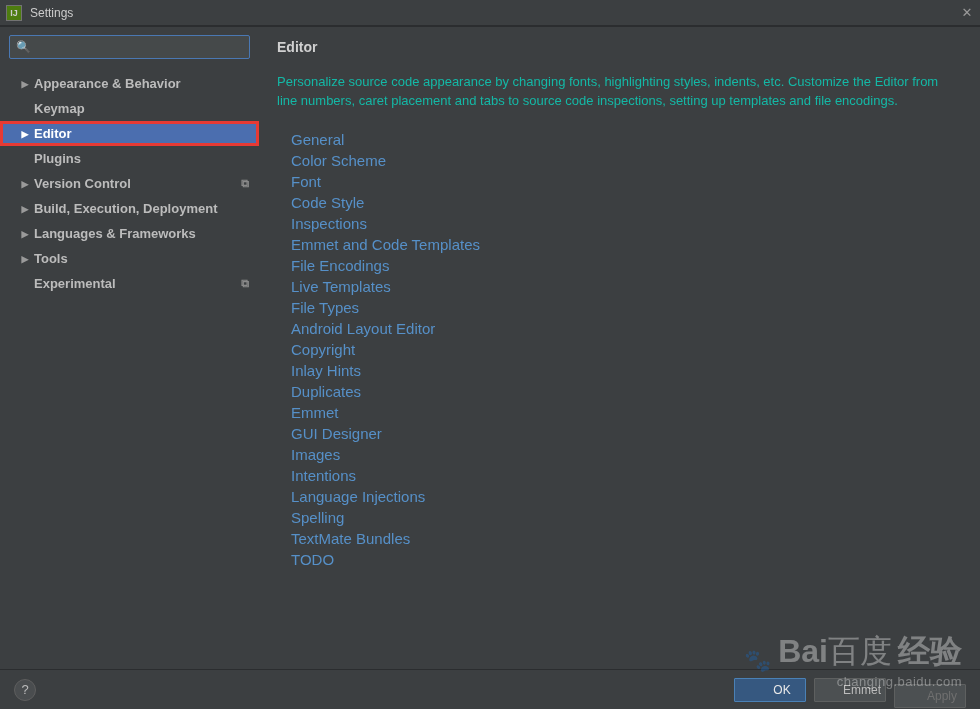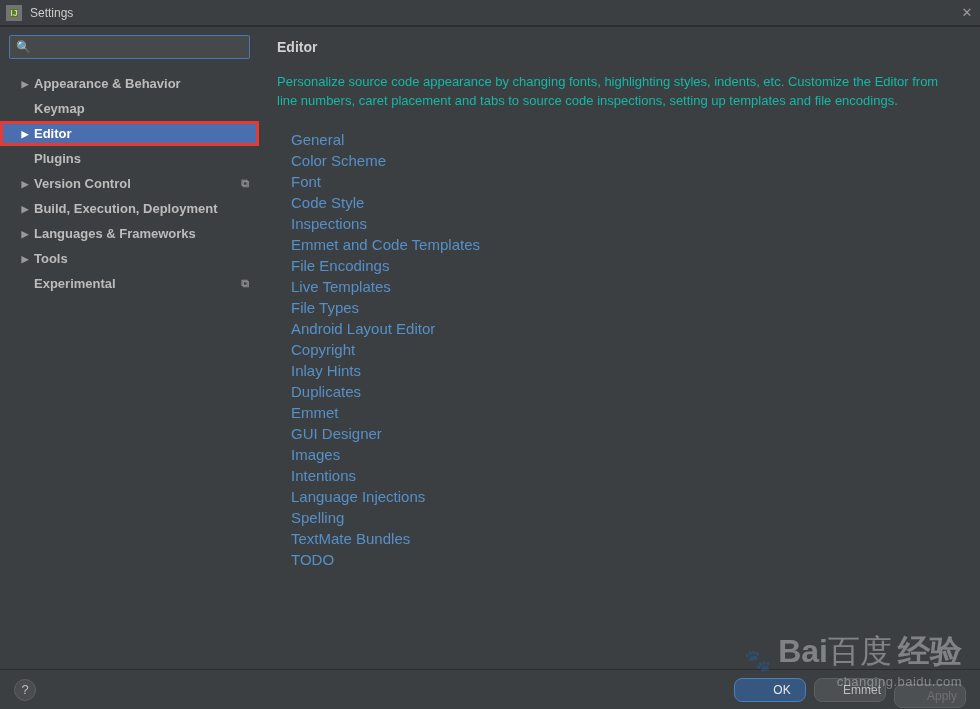--- a/index.html
+++ b/index.html
@@ -17,21 +17,21 @@
     display: flex;
     align-items: center;
     background: #3c3f41;
     height: 26px;
     padding: 0 6px;
     border-bottom: 1px solid #2b2d2f;
   }
   .titlebar .app-icon {
     width: 16px; height: 16px;
     background: #4d7c0f;
-    border: 4px solid #737373;
+    border: 1px solid #737373;
     display: flex; align-items: center; justify-content: center;
     font-size: 9px; font-weight: bold; color: #ccc;
     margin-right: 8px;
   }
   .titlebar .title { color: #cccccc; font-size: 12px; flex: 1; }
   .titlebar .close { color: #999; width: 14px; text-align: center; cursor: pointer; }
   
   .content {
     flex: 1;
     display: flex;
@@ -129,21 +129,21 @@
     font-size: 13px; cursor: pointer;
   }
   .footer .spacer { flex: 1; }
   .btn {
     min-width: 72px; height: 24px;
     border: 1px solid #5e6060;
     background: #4c5052;
     color: #bcbcbc;
     font-size: 12px;
     margin-left: 8px;
-    border-radius: 8px;
+    border-radius: 1px;
     cursor: pointer;
     padding-left: 24px;
   }
   .btn.primary {
     background: #365880;
     border-color: #4a81b6;
     color: #e8e8e8;
   }
   .btn.disabled {
     color: #6f6f6f;

